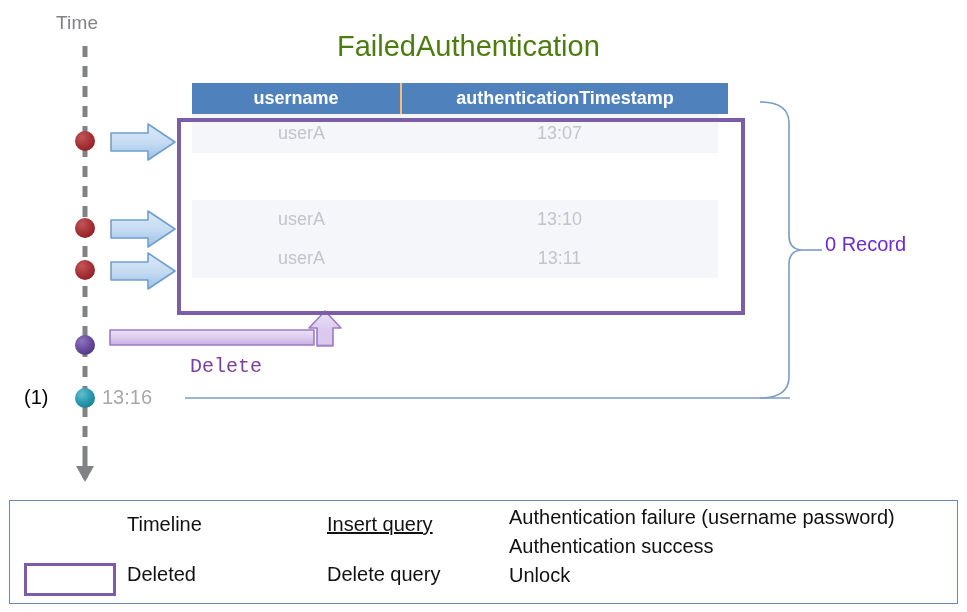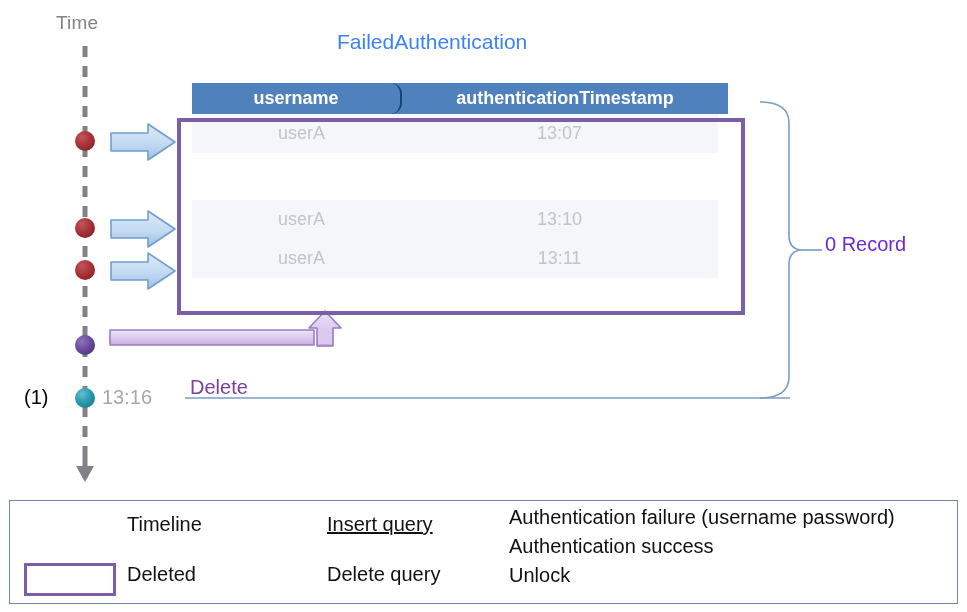--- a/index.html
+++ b/index.html
@@ -37,22 +37,22 @@
     font-size: 19px;
     color: #808285;
     letter-spacing: 0.2px;
   }
 
   
   .diagram-title {
     position: absolute;
     left: 337px;
     top: 30px;
-    font-size: 21px;
-    color: #3b82f6;
+    font-size: 29px;
+    color: #4d7c0f;
   }
 
   
   .table-wrap {
     position: absolute;
     left: 192px;
     top: 83px;
     width: 536px;
   }
   .tbl-header {
@@ -62,21 +62,21 @@
   }
   .tbl-header .th {
     color: #ffffff;
     font-weight: bold;
     font-size: 18px;
     display: flex;
     align-items: center;
     justify-content: center;
     height: 100%;
   }
-  .th-user { width: 208px; border-right: 2px solid #0c4a6e; border-radius: 11px; }
+  .th-user { width: 208px; border-right: 2px solid #fdba74; }
   .th-time { width: 326px; }
 
   .tbl-body {
     position: relative;
     width: 536px;
   }
   .row {
     display: flex;
     height: 39px;
   }
@@ -104,23 +104,24 @@
     height: 197px;
     border: 4px solid #7B5EA7;
     box-sizing: border-box;
     background: transparent;
   }
 
   
   .delete-label {
     position: absolute;
     left: 190px;
-    top: 376px;
+    top: 355px;
     font-size: 20px;
     color: #7B3FA0;
+    font-family: Liberation Mono, monospace;
   }
 
   
   .step-label {
     position: absolute;
     left: 24px;
     top: 386px;
     font-size: 20px;
     color: #000000;
   }

